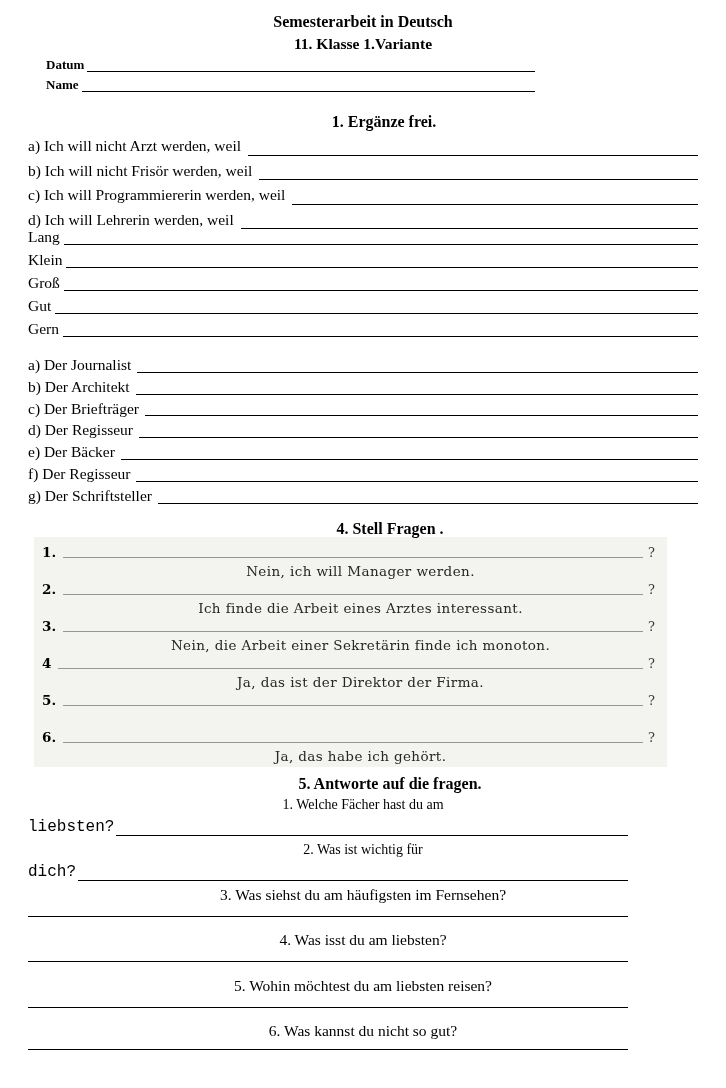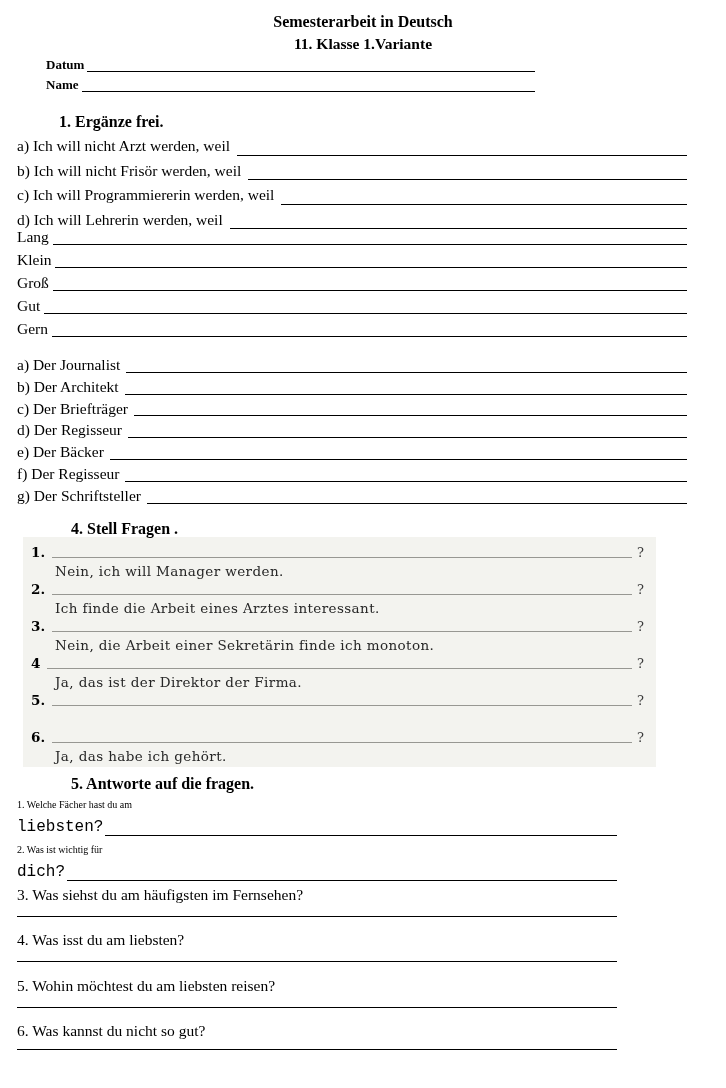--- a/index.html
+++ b/index.html
@@ -9,21 +9,21 @@
   }
   
   .header { position:absolute; top:10px; left:0; width:726px; }
   .title   { font-weight:bold; font-size:16px;   line-height:23px; text-align:center; }
   .subtitle{ font-weight:bold; font-size:15.5px; line-height:22px; text-align:center; }
   .meta-row { display:flex; margin-left:46px; width:489px; height:20px; line-height:20px;
               font-size:13px; font-weight:bold; }
   .blank { flex:1; border-bottom:1.5px solid #000; margin:0 0 3px 3px; }
 
   
-  .sec { position:absolute; left:17px; width:670px; }
+  .sec { position:absolute; left:28px; width:670px;text-align:center; }
   .heading  { font-weight:bold; font-size:16px; }
   .h-ind1 { margin-left:42px; }
   .h-ind2 { margin-left:54px; }
   .row { display:flex; font-size:15.5px; }
 
   #s1 { top:110px; }
   #s1 .heading { line-height:24px; }
   #s1 .row { height:24.6px; line-height:24.6px; }
   #s1 .blank { margin-left:7px; }
 
@@ -48,21 +48,21 @@
   .qline { display:flex; height:17px; line-height:17px; }
   .qnum  { font-family:"DejaVu Serif", serif; font-weight:bold; font-size:13.5px; }
   .qblank{ flex:1; border-bottom:1px solid #979792; margin:0 5px 3px 7px; }
   .qmark { font-family:"DejaVu Serif", serif; font-size:13px; color:#3a3a3a; }
   .answer{ margin-left:24px; margin-top:3px; font-family:"DejaVu Serif", serif;
            font-size:13.5px; line-height:15px; color:#262626; letter-spacing:0.4px; }
 
   
   #s5 { top:774px; }
   #s5 .heading { line-height:20px; }
-  .q-line1 { font-size:10px; line-height:22px; }
+  .q-line1 { font-size:14px; line-height:22px; }
   .q-line2 { display:flex; width:600px; height:23px; line-height:23px; font-size:16px;font-family:Liberation Mono, monospace; }
   .q-line2 .blank { margin-left:2px; }
   .q-text { font-size:15.5px; line-height:22px; }
   .q-underline { width:600px; height:10px; border-bottom:1.5px solid #000; }
   .mt12 { margin-top:12px; }
   .mt13 { margin-top:13px; }
   .short { height:7px; }
 </style>
 </head>
 <body>

